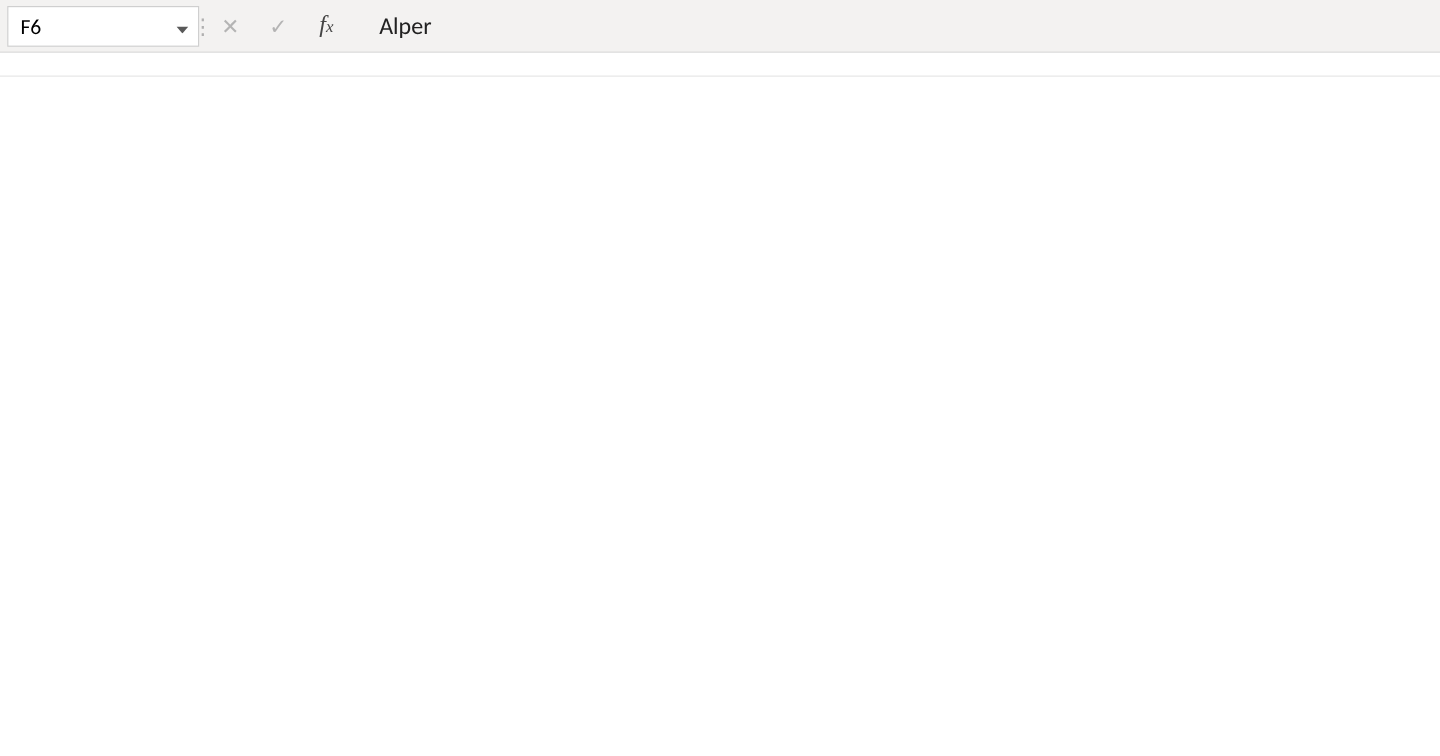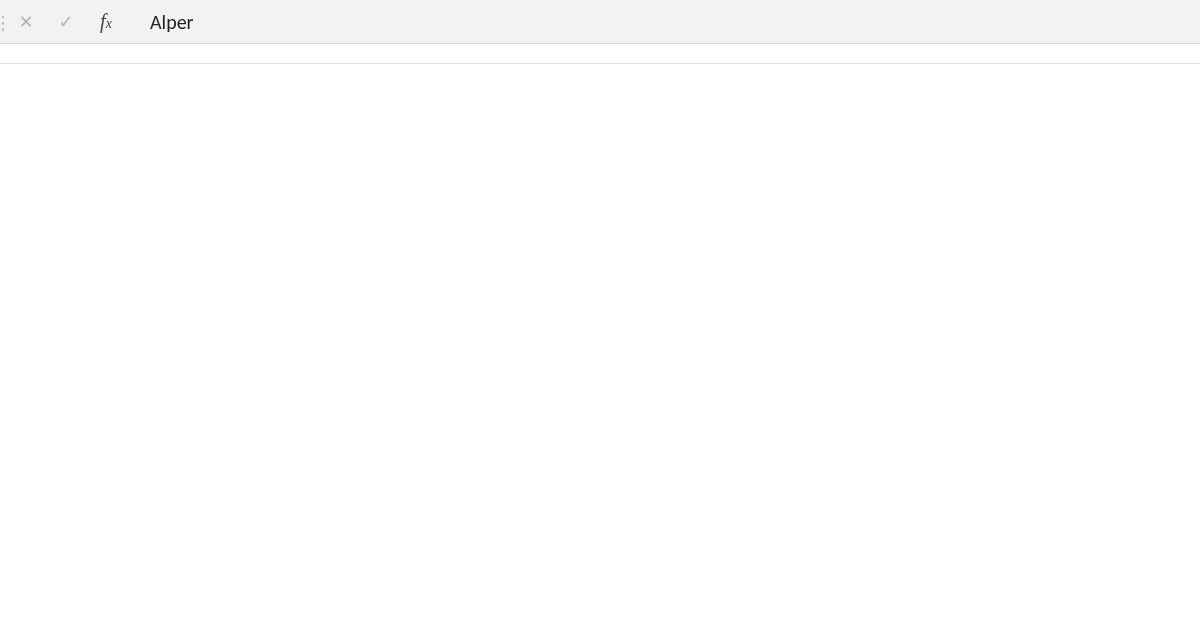--- a/index.html
+++ b/index.html
@@ -158,20 +158,28 @@
     background:#217346;
   }
 
   
   .title { font-weight:700; font-size:21px; color:#333; }
 </style>
 </head>
 <body>
 
 <div class="formula-bar">
+  <div class="name-box">
+    <span>F6</span>
+    <span class="namebox-dd">
+      <svg width="10" height="6">
+          <polygon points="0,0 10,0 5,6" fill="#595959"></polygon>
+        </svg>
+    </span>
+  </div>
   <div class="fb-divider">
       <span class="dots"></span>
     </div>
   <div class="fb-btn">✕</div>
   <div class="fb-btn">✓</div>
   <div class="fb-btn dark">
       <span class="fx">f<span style="font-size:14px">x</span></span>
     </div>
   <div class="fb-input">
     <span>Alper</span>

